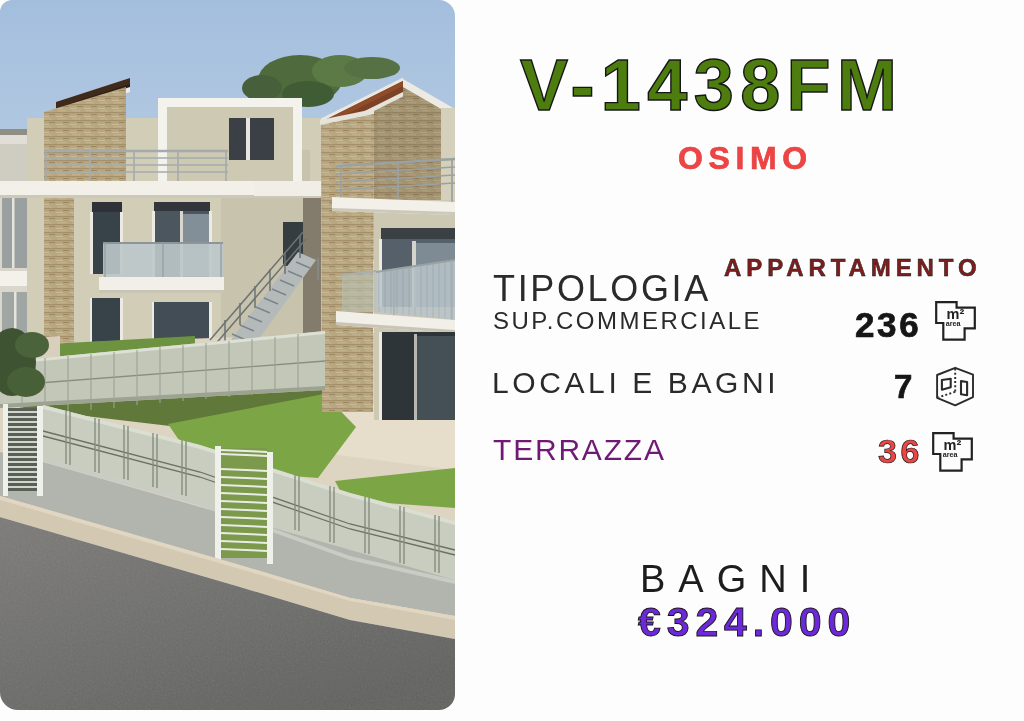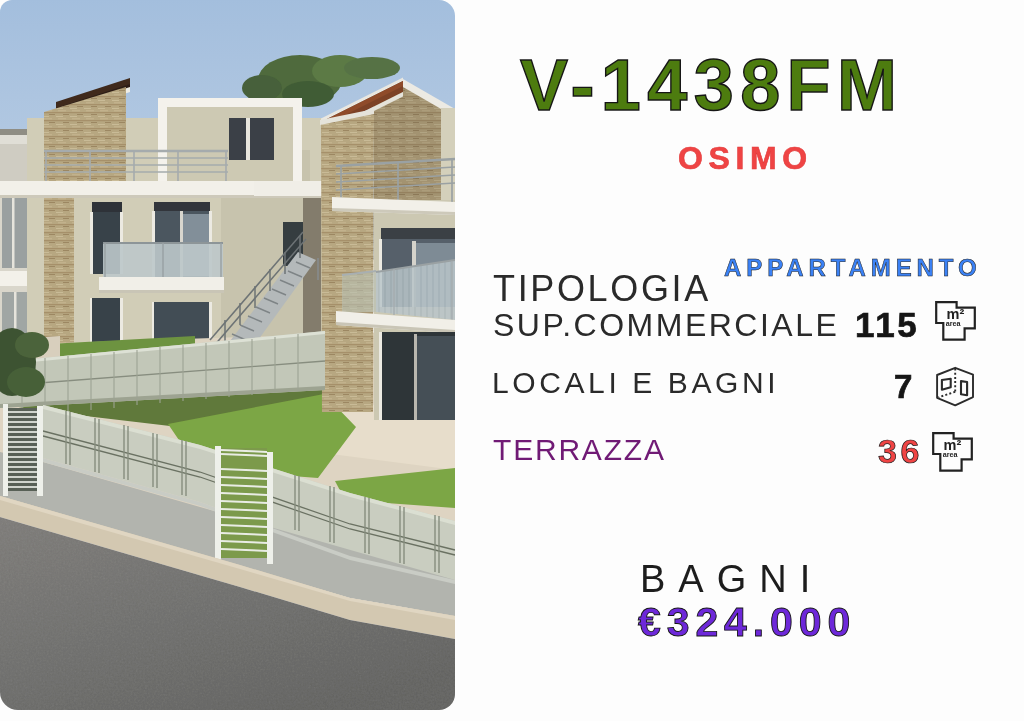--- a/index.html
+++ b/index.html
@@ -374,25 +374,25 @@
 </g>
 </svg>
 </div>
 
 <div class="abs" style="left:520px;top:48.5px;font-size:72px;font-weight:700;letter-spacing:6.4px;color:#4d7c0f;-webkit-text-stroke:1.4px #161616;">V-1438FM</div>
 
 <div class="abs" style="left:678px;top:130px;font-size:32px;font-weight:700;letter-spacing:5.6px;color:#ef4444;margin-top:12px;-webkit-text-stroke:0.6px #e23b3b;">OSIMO</div>
 
 <div class="abs" style="left:493px;top:251px;font-size:36px;font-weight:400;letter-spacing:2.65px;color:#2a2a2a;margin-top:20px;">TIPOLOGIA</div>
 
-<div class="abs" style="left:724px;top:256px;font-size:24px;font-weight:700;letter-spacing:4.9px;color:#3b82f6;-webkit-text-stroke:0.5px #191919;">APPARTAMENTO</div>
-
-<div class="abs" style="left:493px;top:308.5px;font-size:32px;font-weight:400;letter-spacing:2.5px;color:#2a2a2a;">SUP.COMMERCIALE</div>
-
-<div class="abs" style="left:855px;top:307px;font-size:35px;font-weight:700;letter-spacing:2.6px;color:#161616;-webkit-text-stroke:0.7px #161616;">115</div>
+<div class="abs" style="left:724px;top:256px;font-size:24px;font-weight:700;letter-spacing:4.9px;color:#7f1d1d;-webkit-text-stroke:0.5px #191919;">APPARTAMENTO</div>
+
+<div class="abs" style="left:493px;top:308.5px;font-size:24px;font-weight:400;letter-spacing:2.5px;color:#2a2a2a;">SUP.COMMERCIALE</div>
+
+<div class="abs" style="left:855px;top:307px;font-size:35px;font-weight:700;letter-spacing:2.6px;color:#161616;-webkit-text-stroke:0.7px #161616;">236</div>
 
 <svg class="abs" style="left:935px;top:301px;" width="41" height="40" viewBox="0 0 41 40">
 <path d="M1.2,1.2 H21.6 V6.6 H39.8 V27.4 H29.6 V38.7 H8.3 V22 H1.2 Z" fill="none" stroke="#222" stroke-width="2.2" stroke-linejoin="miter"></path>
 <text x="11.5" y="17.8" font-family="Liberation Sans" font-size="14.5" font-weight="700" fill="#222">m²</text>
 <text x="10.8" y="24.8" font-family="Liberation Sans" font-size="7.2" font-weight="700" fill="#222">area</text>
 </svg>
 
 <div class="abs" style="left:492px;top:368px;font-size:30px;font-weight:400;letter-spacing:3.6px;color:#2a2a2a;text-align:right;">LOCALI E BAGNI</div>
 
 <div class="abs" style="left:894px;top:369.5px;font-size:33px;font-weight:700;color:#161616;-webkit-text-stroke:0.7px #161616;">7</div>

